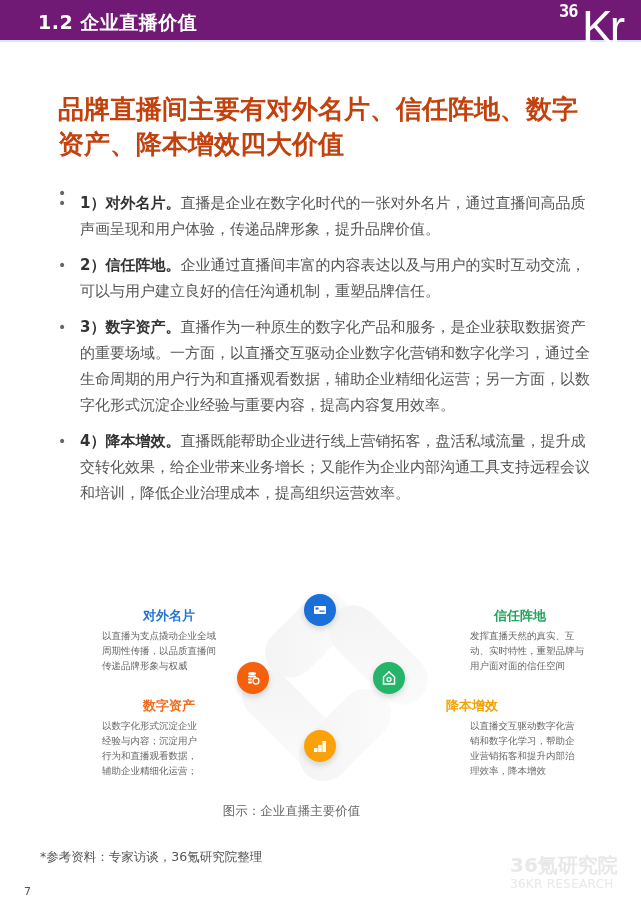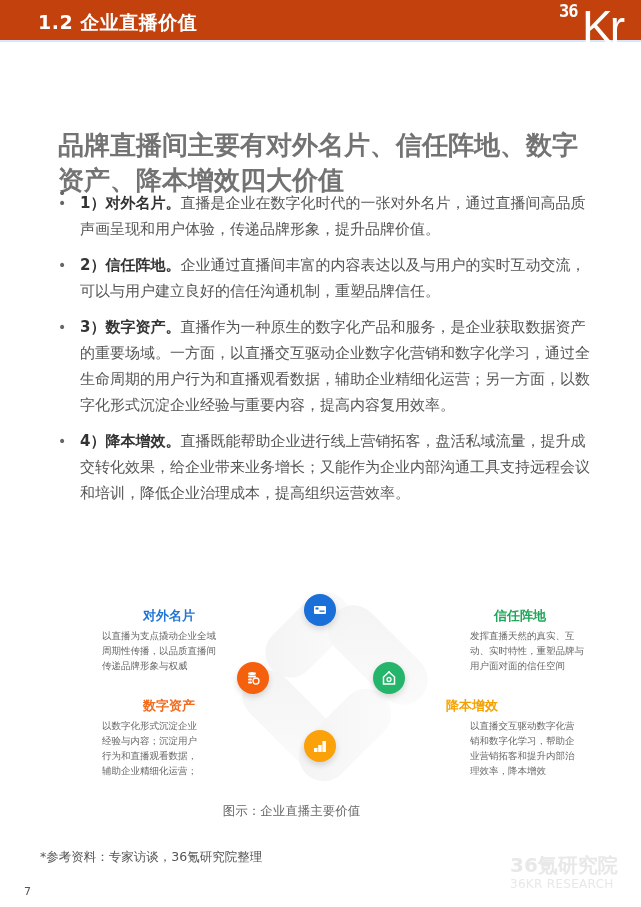--- a/index.html
+++ b/index.html
@@ -1,42 +1,42 @@
 <!DOCTYPE html>
 <html><head>
 <meta charset="utf-8">
 <style>
   * { margin: 0; padding: 0; box-sizing: border-box; }
   html, body { width: 641px; height: 907px; background: #ffffff; overflow: hidden; }
   body { position: relative; font-family: "DejaVu Sans", "Liberation Sans", sans-serif; color: #555; }
 
   .header-bar {
     position: absolute; left: 0; top: 0; width: 641px; height: 42px;
-    background: #c2410c;
+    background: #701a75;
     border-bottom: 2px solid #d6e6fb;
   }
   .header-title {
     position: absolute; left: 38px; top: 10px;
     font-size: 19px; font-weight: bold; color: #ffffff; letter-spacing: 0.5px;
   }
   .logo-36 {
     position: absolute; left: 559px; top: 1px;
     font-size: 17px; font-weight: bold; color: #ffffff; font-family: "DejaVu Sans Mono", monospace;
     letter-spacing: -1px;
   }
   .logo-kr {
     position: absolute; left: 582px; top: 4px;
     font-size: 46px; font-weight: normal; color: #ffffff; line-height: 46px;
     font-family: "Liberation Sans", sans-serif;
     letter-spacing: -3px;
   }
 
   .headline {
     position: absolute; left: 58px; top: 92px; width: 540px;
-    font-size: 26px; font-weight: bold; color: #737373; line-height: 35px; margin-top: 36px;
+    font-size: 26px; font-weight: bold; color: #c2410c; line-height: 35px;
   }
 
   .bullets { position: absolute; left: 58px; top: 180px; width: 540px; }
   .bullet {
     position: relative; padding-left: 22px;
     font-size: 15px; line-height: 26px; color: #555;
     margin-bottom: 10px;
   }
   .bullet .dot {
     position: absolute; left: 0; top: 0; color: #666; font-size: 14px;

